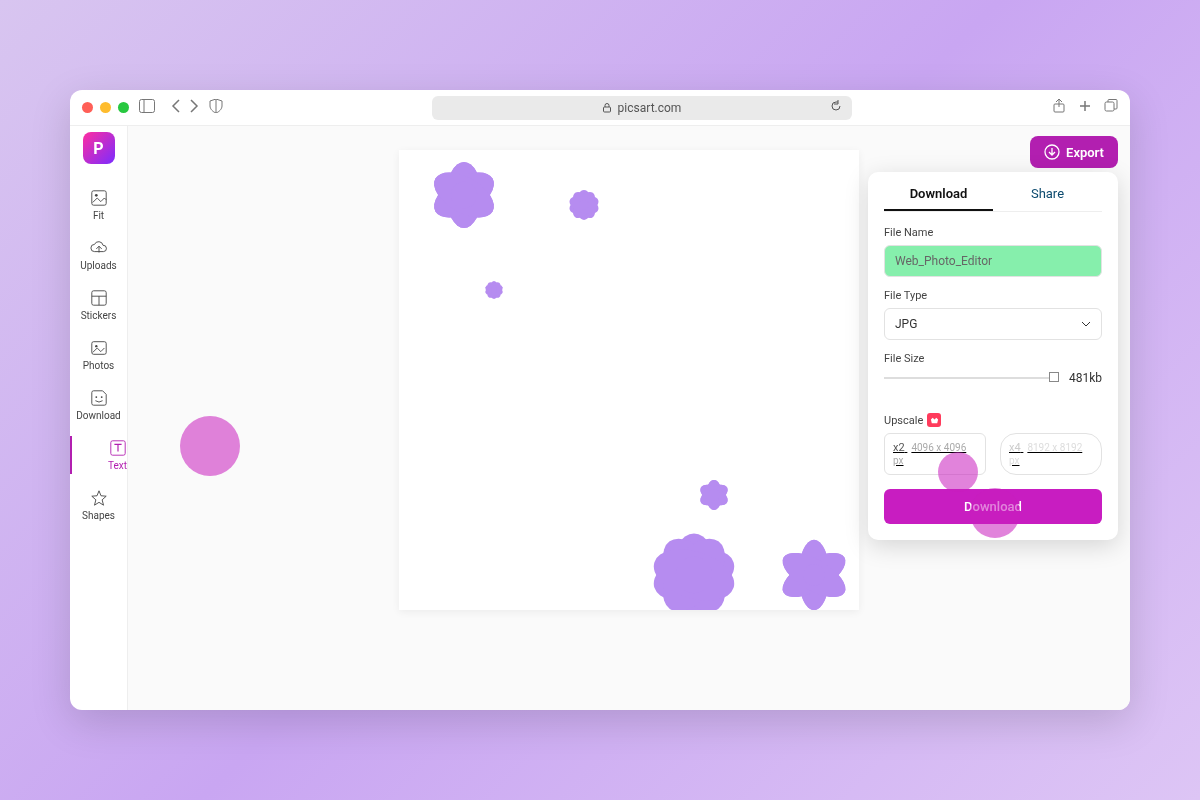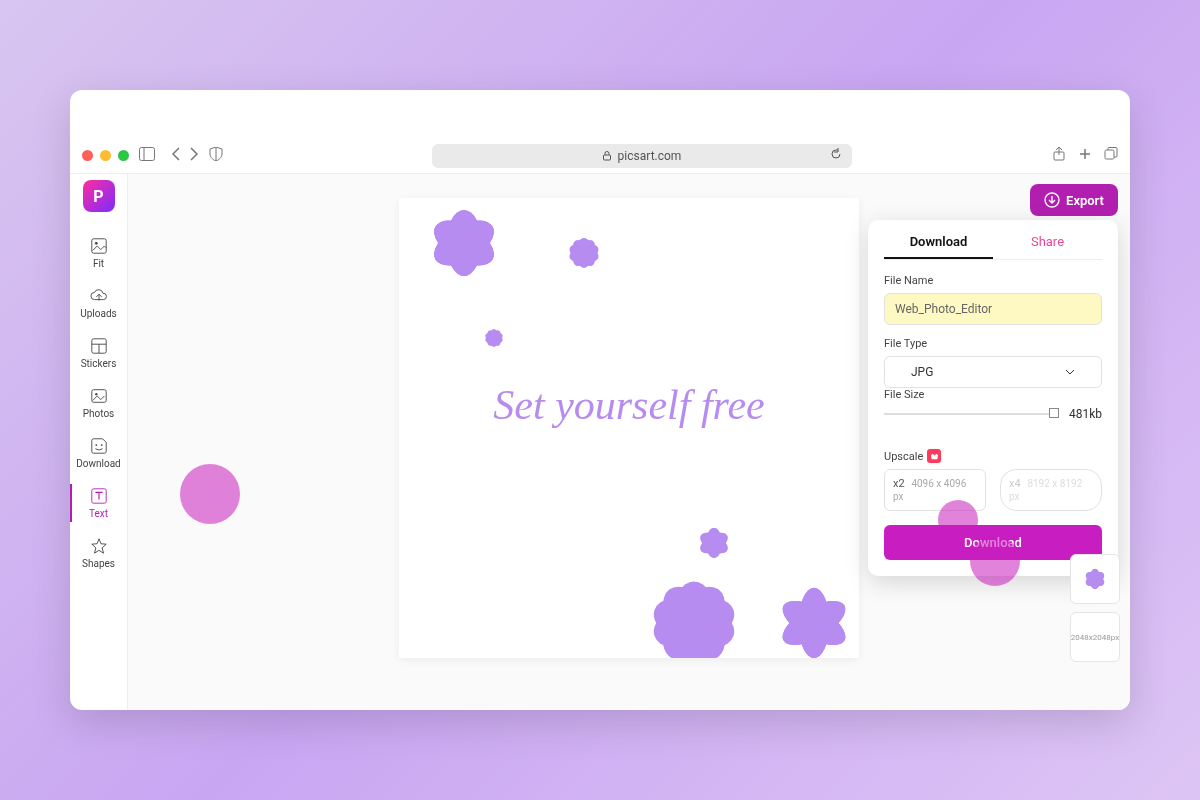--- a/index.html
+++ b/index.html
@@ -1,61 +1,61 @@
 <!DOCTYPE html>
 <html><head>
 <meta charset="utf-8">
 <style>
 * { box-sizing: border-box; margin: 0; padding: 0; font-family: -apple-system, BlinkMacSystemFont, "Segoe UI", Roboto, sans-serif; }
 body { background: linear-gradient(135deg, #d8c5f0 0%, #c9a6f2 50%, #ddc5f5 100%); width: 1200px; height: 800px; display: flex; align-items: center; justify-content: center; }
 .window { width: 1060px; height: 620px; background: #fff; border-radius: 12px; box-shadow: 0 12px 40px rgba(0,0,0,0.15); overflow: hidden; display: flex; flex-direction: column; position: relative; }
-.titlebar { height: 36px; display: flex; align-items: center; padding: 0 12px; gap: 10px; border-bottom: 1px solid #eee; margin-top: 48px; }
+.titlebar { height: 36px; display: flex; align-items: center; padding: 0 12px; gap: 10px; border-bottom: 1px solid #eee; }
 .traffic { display: flex; gap: 7px; }
 .traffic span { width: 11px; height: 11px; border-radius: 50%; }
 .traffic .r { background: #ff5f57; }
 .traffic .y { background: #febc2e; }
 .traffic .g { background: #28c840; }
 .tb-icon { color: #777; cursor: pointer; }
 .nav-arrows { display: flex; gap: 8px; margin-left: 6px; }
 .addr { flex: 1; display: flex; justify-content: center; }
 .addr-box { background: #eaeaea; border-radius: 6px; height: 24px; width: 420px; display: flex; align-items: center; justify-content: center; gap: 6px; color: #555; font-size: 12px; position: relative; }
 .addr-box .refresh { position: absolute; right: 10px; }
 .right-icons { display: flex; gap: 12px; color: #666; }
 .app { flex: 1; display: flex; position: relative; }
 .sidebar { width: 58px; border-right: 1px solid #eee; display: flex; flex-direction: column; align-items: center; padding-top: 6px; }
 .logo { width: 32px; height: 32px; border-radius: 8px; background: linear-gradient(135deg, #ff2da0, #7b2cff); display: flex; align-items: center; justify-content: center; color: #fff; font-weight: 700; margin-bottom: 16px; }
 .sb-item { display: flex; flex-direction: column; align-items: center; gap: 3px; padding: 9px 0; width: 100%; cursor: pointer; font-size: 10px; color: #444; position: relative; }
-.sb-item.active { color: #b21fb0; }
+.sb-item.active { color: #b21fb0; align-items: flex-end; }
 .sb-item.active::before { content: ""; position: absolute; left: 0; top: 6px; bottom: 6px; width: 2px; background: #b21fb0; }
 .sb-item svg { width: 18px; height: 18px; }
 .main { flex: 1; position: relative; background: #fafafa; display: flex; align-items: flex-start; justify-content: center; padding-top: 16px; }
 .export-btn { position: absolute; top: 10px; right: 12px; background: #b21fb0; color: #fff; border: none; padding: 8px 14px; border-radius: 8px; font-size: 13px; font-weight: 600; display: flex; align-items: center; gap: 6px; cursor: pointer; }
 .export-btn svg { width: 16px; height: 16px; }
 .canvas { width: 460px; height: 460px; background: #fff; box-shadow: 0 2px 8px rgba(0,0,0,0.06); position: relative; overflow: hidden; margin-top: 8px; }
 .flower { position: absolute; }
 .flower svg { fill: #b68cf0; }
 .f1 { top: -10px; left: 10px; width: 110px; height: 110px; }
 .f2 { top: 30px; left: 160px; width: 50px; height: 50px; }
 .f3 { top: 125px; left: 80px; width: 30px; height: 30px; }
 .f4 { bottom: 90px; right: 120px; width: 50px; height: 50px; }
 .f5 { bottom: -20px; right: -10px; width: 110px; height: 110px; }
 .f6 { bottom: -30px; right: 100px; width: 130px; height: 130px; }
 .canvas-text { position: absolute; top: 45%; left: 50%; transform: translate(-50%, -50%); font-family: "Brush Script MT", cursive; font-size: 42px; color: #b68cf0; white-space: nowrap; font-style: italic; }
 .panel { position: absolute; top: 46px; right: 12px; width: 250px; background: #fff; border-radius: 10px; box-shadow: 0 6px 24px rgba(0,0,0,0.15); padding: 14px 16px 16px; }
 .tabs { display: flex; border-bottom: 1px solid #eee; margin-bottom: 14px; }
-.tab { flex: 1; text-align: center; padding-bottom: 8px; font-size: 13px; color: #ec4899; cursor: pointer; }
+.tab { flex: 1; text-align: center; padding-bottom: 8px; font-size: 13px; color: #0c4a6e; cursor: pointer; }
 .tab.active { color: #111; font-weight: 600; border-bottom: 2px solid #111; }
 .label { font-size: 11px; color: #444; margin-bottom: 6px; }
-.input { width: 100%; border: 1px solid #e2e2e2; background: #fef9c3; border-radius: 6px; padding: 8px 10px; font-size: 12px; color: #666; margin-bottom: 12px; }
-.select { width: 100%; border: 1px solid #e2e2e2; border-radius: 6px; padding: 8px 26px; font-size: 12px; color: #333; display: flex; justify-content: space-between; align-items: center; cursor: pointer; }
+.input { width: 100%; border: 1px solid #e2e2e2; background: #86efac; border-radius: 6px; padding: 8px 10px; font-size: 12px; color: #666; margin-bottom: 12px; }
+.select { width: 100%; border: 1px solid #e2e2e2; border-radius: 6px; padding: 8px 10px; font-size: 12px; color: #333; margin-bottom: 12px; display: flex; justify-content: space-between; align-items: center; cursor: pointer; }
 .slider-row { display: flex; align-items: center; gap: 10px; margin-bottom: 28px; }
 .slider { flex: 1; height: 2px; background: #ddd; position: relative; }
 .slider .thumb { position: absolute; right: 0; top: -5px; width: 10px; height: 10px; border: 1px solid #888; background: #fff; }
 .filesize-val { font-size: 12px; color: #333; }
-.upscale-row { display: flex; gap: 14px; margin-bottom: 14px; }
+.upscale-row { display: flex; gap: 14px; margin-bottom: 14px; text-decoration: underline; }
 .upscale-opt { flex: 1; border: 1px solid #e2e2e2; border-radius: 6px; padding: 7px 8px; font-size: 11px; color: #555; text-align: left; cursor: pointer; }
 .upscale-opt .dim { color: #aaa; font-size: 10px; margin-left: 4px; }
 .upscale-opt.disabled { color: #ccc; border-radius: 16px; }
 .upscale-opt.disabled .dim { color: #ddd; }
 .download-btn { width: 100%; background: #c81dc1; color: #fff; border: none; border-radius: 6px; padding: 10px; font-size: 13px; font-weight: 500; cursor: pointer; }
 .badge { display: inline-flex; width: 14px; height: 14px; border-radius: 3px; background: #ff3b5c; align-items: center; justify-content: center; margin-left: 4px; }
 .badge svg { width: 9px; height: 9px; fill: #fff; }
 .label-inline { display: flex; align-items: center; }
 .thumbs { position: absolute; right: 10px; top: 380px; display: flex; flex-direction: column; gap: 8px; }
 .thumb-item { width: 50px; height: 50px; border: 1px solid #e5e5e5; border-radius: 6px; background: #fff; display: flex; align-items: center; justify-content: center; font-size: 8px; color: #999; }
@@ -243,21 +243,20 @@
         <div class="flower f6"><svg viewBox="0 0 100 100">
               <g transform="translate(50,50)">
                 <ellipse rx="18" ry="32" transform="rotate(0)"></ellipse>
                 <ellipse rx="18" ry="32" transform="rotate(72)"></ellipse>
                 <ellipse rx="18" ry="32" transform="rotate(144)"></ellipse>
                 <ellipse rx="18" ry="32" transform="rotate(216)"></ellipse>
                 <ellipse rx="18" ry="32" transform="rotate(288)"></ellipse>
                 <circle r="14"></circle>
               </g>
             </svg></div>
-        <div class="canvas-text">Set yourself free</div>
       </div>
 
       <div class="panel">
         <div class="tabs">
           <div class="tab active">Download</div>
           <div class="tab">Share</div>
         </div>
         <div class="label">File Name</div>
         <input class="input" value="Web_Photo_Editor" style="">
         <div class="label">File Type</div>
@@ -288,35 +287,19 @@
             <span class="dim">4096 x 4096 px</span>
           </div>
           <div class="upscale-opt disabled">
             <span>x4</span>
             <span class="dim">8192 x 8192 px</span>
           </div>
         </div>
         <button class="download-btn">Download</button>
       </div>
 
-      <div class="thumbs">
-        <div class="thumb-item flower-thumb">
-            <svg viewBox="0 0 100 100">
-              <g transform="translate(50,50)">
-                <ellipse rx="16" ry="30" transform="rotate(0)"></ellipse>
-                <ellipse rx="16" ry="30" transform="rotate(60)"></ellipse>
-                <ellipse rx="16" ry="30" transform="rotate(120)"></ellipse>
-                <ellipse rx="16" ry="30" transform="rotate(180)"></ellipse>
-                <ellipse rx="16" ry="30" transform="rotate(240)"></ellipse>
-                <ellipse rx="16" ry="30" transform="rotate(300)"></ellipse>
-                <circle r="12"></circle>
-              </g>
-            </svg>
-          </div>
-        <div class="thumb-item">2048x2048px</div>
-      </div>
     </div>
 
     <div class="hotspot hs1"></div>
     <div class="hotspot hs2"></div>
     <div class="hotspot hs3"></div>
   </div>
 </div>
 
 </body></html>

